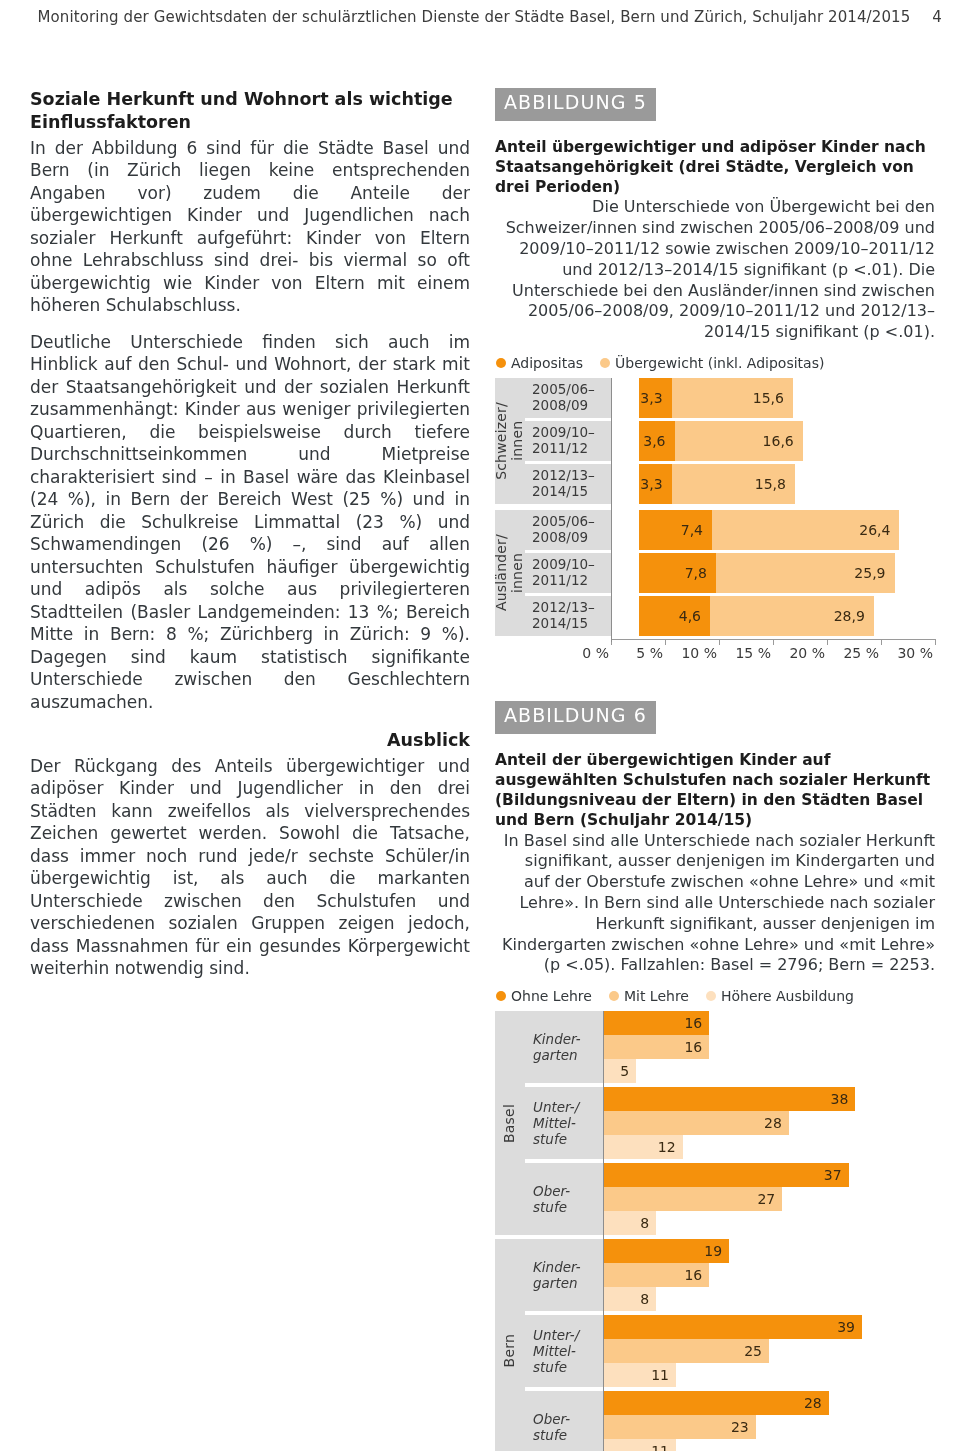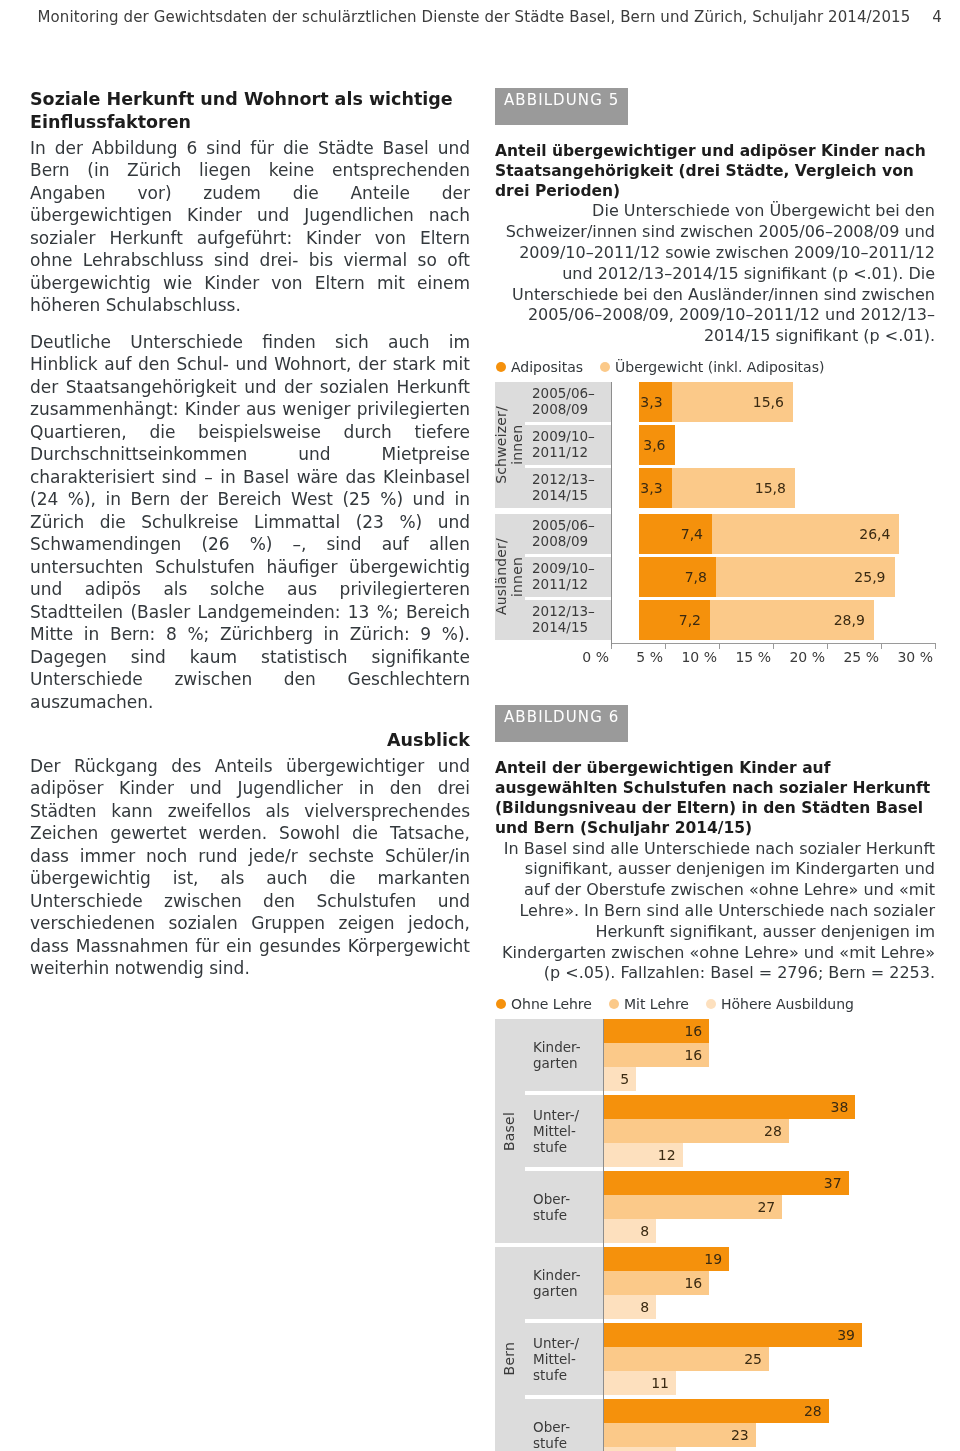--- a/index.html
+++ b/index.html
@@ -37,22 +37,22 @@
     font-size:17px; line-height:1.325; margin:0 0 0 0;
     color:#33383c; text-align:justify;
     hyphens:none;
   }
   p.gap { margin-top:14px; }
 
   
   .fig-tag {
     display:inline-block;
     background:#9a9a9a; color:#ffffff;
-    font-size:15px; letter-spacing:1.1px;
-    padding:3px 9px 16px 9px;
+    font-size:19px; letter-spacing:1.1px;
+    padding:3px 9px 8px 9px;
     margin-bottom:16px;
   }
   .fig-title {
     font-size:15.5px; font-weight:bold; line-height:1.30;
     color:#1d1d1d; margin:0;
   }
   .fig-desc {
     font-size:16px; line-height:1.30; color:#33383c; margin:0;text-align:right;
   }
 
@@ -110,21 +110,21 @@
     position:absolute; top:0; bottom:0; width:1px; background:#8d8d8d;
   }
 
   
   .row6 { display:flex; margin-bottom:3px; }
   .row6:last-child { margin-bottom:0; }
   .lab6 {
     background:#dcdcdc; width:78px; flex:0 0 78px;
     font-size:13.5px; color:#3a3a3a; line-height:1.2;
     padding:0 0 0 8px; box-sizing:border-box;
-    display:flex; flex-direction:column; justify-content:center;
+    display:flex; flex-direction:column; justify-content:center;font-style:italic;
   }
   .plot6 { position:relative; flex:1 1 auto; }
   .tri { position:relative; }
   .tbar { position:absolute; left:0; display:flex; align-items:center; justify-content:flex-end; }
   .tbar span { font-size:14px; color:#3a2a12; padding-right:7px; }
 </style>
 </head>
 <body>
 
 <div class="page">
@@ -182,20 +182,23 @@
                   </div>
                 </div>
               </div>
               <div class="row" style="height:40px;margin-bottom:3px;">
                 <div class="row-label">
                   <span>2009/10–</span>
                   <span>2011/12</span>
                 </div>
                 <div class="plot">
                   <div class="bars5">
+                    <div class="bar" style="width:55.333333333333336%;height:40px;background:#FBC989;">
+                      <span class="bar-val">16,6</span>
+                    </div>
                     <div class="bar" style="width:12.000000000000002%;height:40px;background:#F5910C;">
                       <span class="bar-val">3,6</span>
                     </div>
                   </div>
                 </div>
               </div>
               <div class="row" style="height:40px;margin-bottom:0px;">
                 <div class="row-label">
                   <span>2012/13–</span>
                   <span>2014/15</span>
@@ -254,21 +257,21 @@
                 <div class="row-label">
                   <span>2012/13–</span>
                   <span>2014/15</span>
                 </div>
                 <div class="plot">
                   <div class="bars5">
                     <div class="bar" style="width:79.33333333333333%;height:40px;background:#FBC989;">
                       <span class="bar-val">28,9</span>
                     </div>
                     <div class="bar" style="width:24.000000000000004%;height:40px;background:#F5910C;">
-                      <span class="bar-val">7,2</span>
+                      <span class="bar-val">4,6</span>
                     </div>
                   </div>
                 </div>
               </div>
             </div>
           </div>
           <div style="display:flex;">
             <div style="flex:0 0 116px;"></div>
             <div class="axis" style="flex:1 1 auto;">
               <div class="axis-line"></div>

